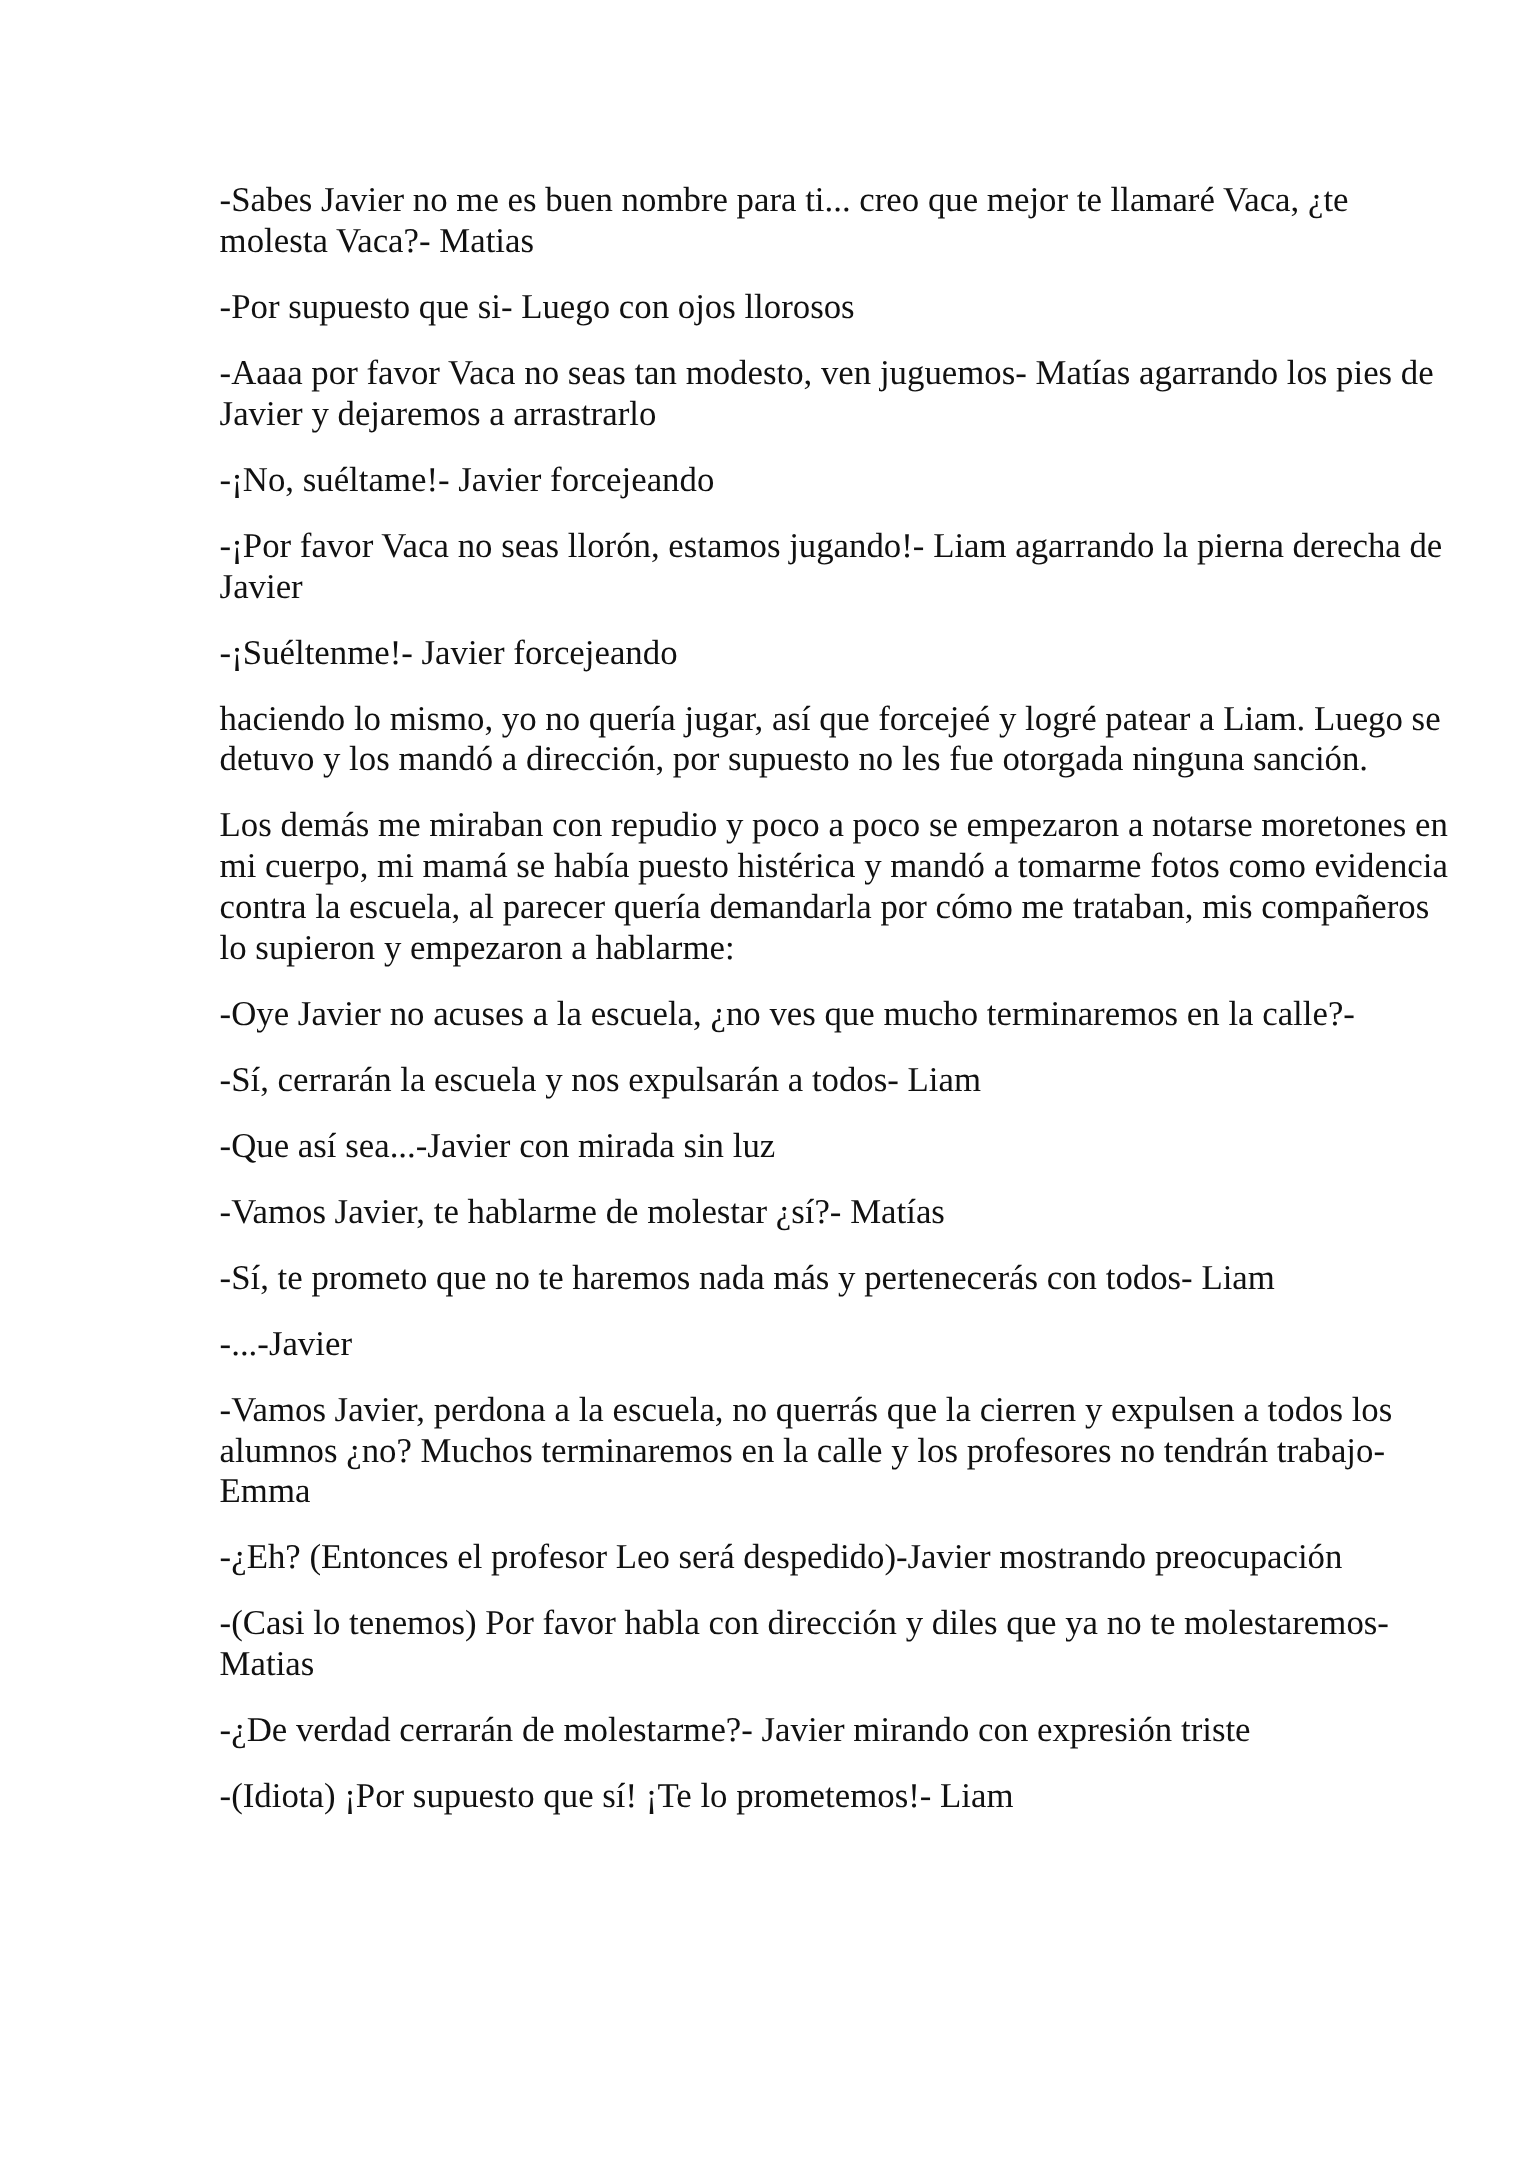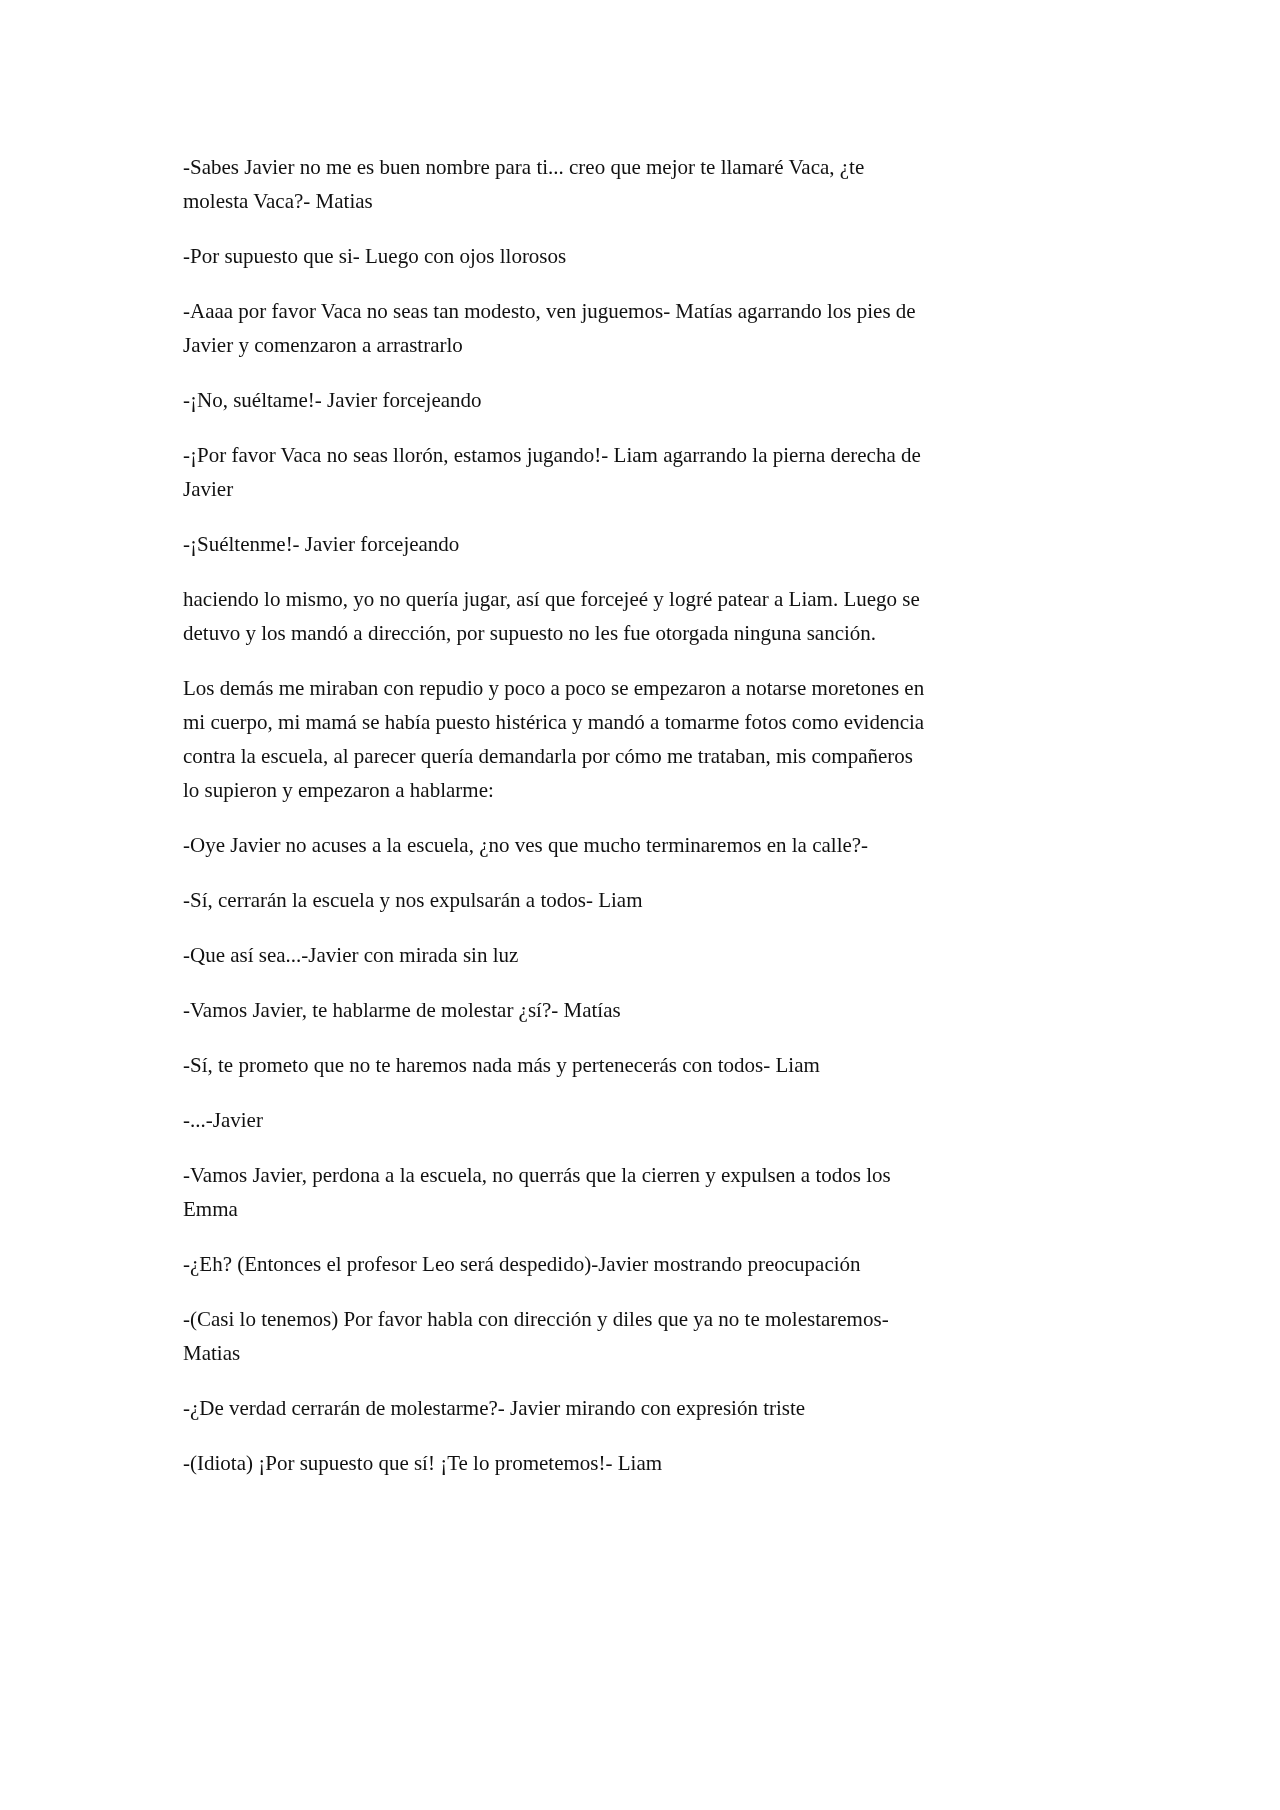--- a/index.html
+++ b/index.html
@@ -12,21 +12,21 @@
       height: 1810px;
       position: relative;
       overflow: hidden;
     }
     .page {
       position: absolute;
       left: 183px;
       top: 150px;
       width: 920px;
       font-family: "Liberation Serif", "DejaVu Serif", serif;
-      font-size: 21px;
+      font-size: 29px;
       color: #111111;
     }
     .para {
       margin: 0 0 21px 0;
       line-height: 34px;
     }
     .line {
       display: block;
       white-space: nowrap;
     }
@@ -37,21 +37,21 @@
 <div class="page">
   <p class="para">
     <span class="line">-Sabes Javier no me es buen nombre para ti... creo que mejor te llamaré Vaca, ¿te</span>
     <span class="line">molesta Vaca?- Matias</span>
   </p>
   <p class="para">
     <span class="line">-Por supuesto que si- Luego con ojos llorosos</span>
   </p>
   <p class="para">
     <span class="line">-Aaaa por favor Vaca no seas tan modesto, ven juguemos- Matías agarrando los pies de</span>
-    <span class="line">Javier y comenzaron a arrastrarlo</span>
+    <span class="line">Javier y dejaremos a arrastrarlo</span>
   </p>
   <p class="para">
     <span class="line">-¡No, suéltame!- Javier forcejeando</span>
   </p>
   <p class="para">
     <span class="line">-¡Por favor Vaca no seas llorón, estamos jugando!- Liam agarrando la pierna derecha de</span>
     <span class="line">Javier</span>
   </p>
   <p class="para">
     <span class="line">-¡Suéltenme!- Javier forcejeando</span>
@@ -79,20 +79,21 @@
     <span class="line">-Vamos Javier, te hablarme de molestar ¿sí?- Matías</span>
   </p>
   <p class="para">
     <span class="line">-Sí, te prometo que no te haremos nada más y pertenecerás con todos- Liam</span>
   </p>
   <p class="para">
     <span class="line">-...-Javier</span>
   </p>
   <p class="para">
     <span class="line">-Vamos Javier, perdona a la escuela, no querrás que la cierren y expulsen a todos los</span>
+    <span class="line">alumnos ¿no? Muchos terminaremos en la calle y los profesores no tendrán trabajo-</span>
     <span class="line">Emma</span>
   </p>
   <p class="para">
     <span class="line">-¿Eh? (Entonces el profesor Leo será despedido)-Javier mostrando preocupación</span>
   </p>
   <p class="para">
     <span class="line">-(Casi lo tenemos) Por favor habla con dirección y diles que ya no te molestaremos-</span>
     <span class="line">Matias</span>
   </p>
   <p class="para">

